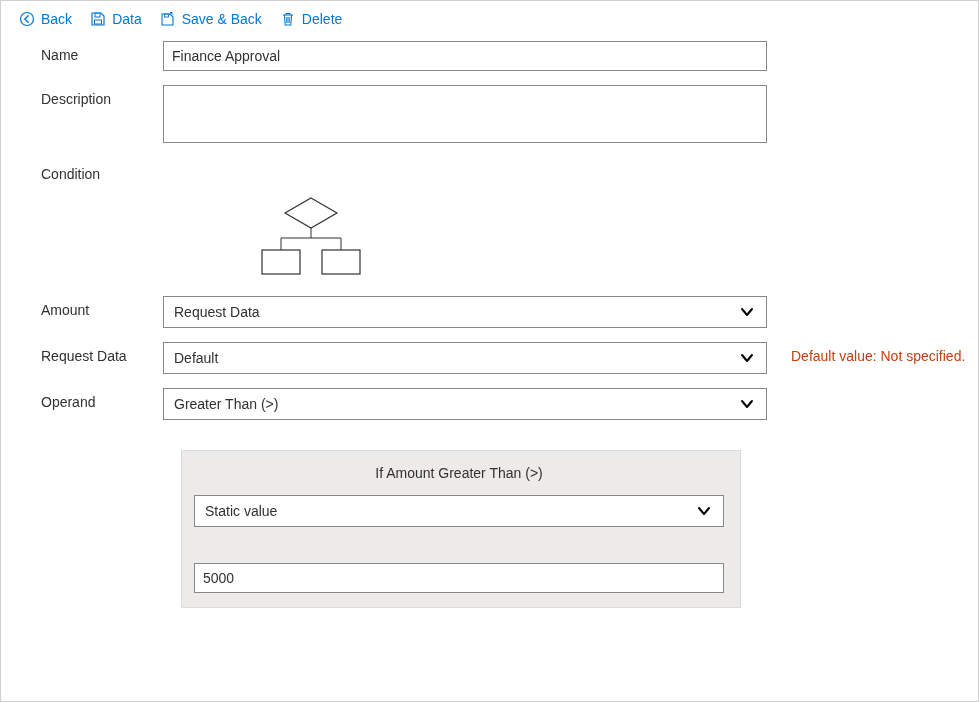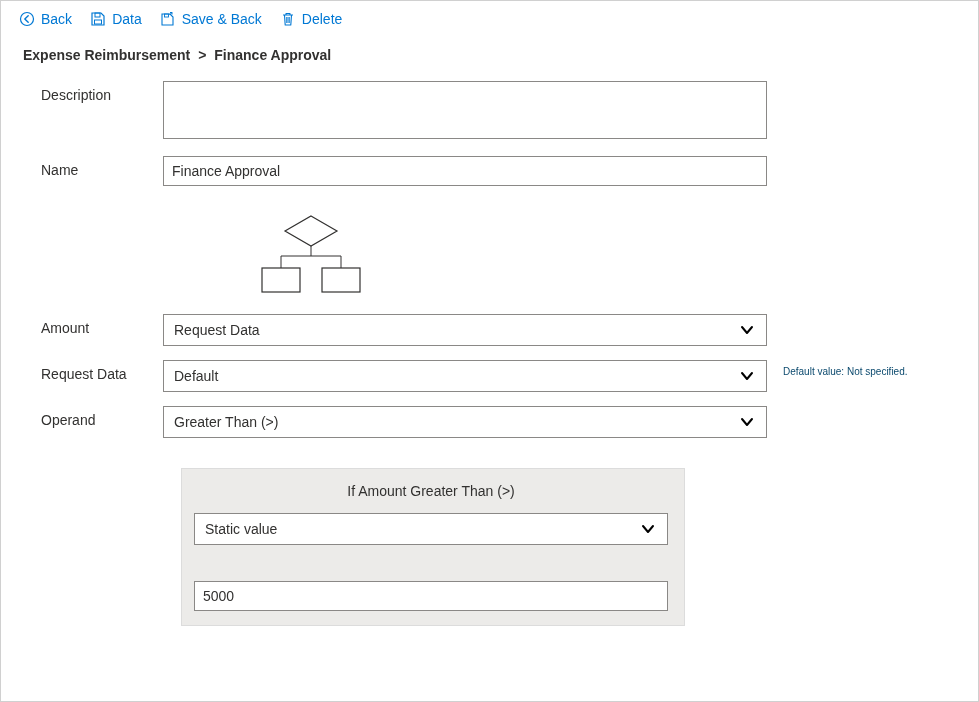--- a/index.html
+++ b/index.html
@@ -95,37 +95,37 @@
   }
   .select .sel-text {
     color: #323130;
   }
   .select .chev {
     width: 18px; height: 18px;
     display: flex; align-items: center; justify-content: center;
   }
   .chev svg { display: block; }
   .inline-note {
-    margin-left: 16px;
-    color: #0c4a6e;
+    margin-left: 24px;
+    color: #c2410c;
     padding-top: 6px;
-    font-size: 10px;
+    font-size: 14px;
   }
   .diagram-wrap {
     display: flex;
     margin: 14px 0 14px 0;
   }
   .diagram-spacer { width: 158px; }
   .diagram {
     width: 220px;
     height: 86px;
   }
   .panel {
     margin-left: 158px;
-    width: 504px;
+    width: 560px;
     background: #ecebe9;
     border: 1px solid #dcdcdc;
     padding: 14px 16px 14px 12px;
   }
   .panel-title {
     text-align: center;
     color: #323130;
     font-size: 14px;
     margin-bottom: 14px;
   }
@@ -178,42 +178,38 @@
           <path d="M3 4 h10 M6 4 V2.5 h4 V4 M4.5 4 l0.7 10 h5.6 l0.7 -10" fill="none" stroke="#0078d4" stroke-width="1.1" stroke-linejoin="round"></path>
           <path d="M6.7 6 v6 M8 6 v6 M9.3 6 v6" stroke="#0078d4" stroke-width="0.9"></path>
         </svg>
       </span>
       <span>Delete</span>
     </div>
   </div>
 
   <div class="content">
 
-    <div class="breadcrumb">
-      <span>Expense Reimbursement</span>
-      <span class="breadcrumb-sep">&gt;</span>
-      <span>Finance Approval</span>
+
+    <div class="form-row">
+      <div class="form-label">Name</div>
+      <div class="form-control">
+        <input class="txt" type="text" value="Finance Approval" style="">
+      </div>
     </div>
 
     <div class="form-row">
       <div class="form-label">Description</div>
       <div class="form-control">
         <textarea class="txt" style=""></textarea>
       </div>
     </div>
 
-    <div class="form-row">
-      <div class="form-label">Name</div>
-      <div class="form-control">
-        <input class="txt" type="text" value="Finance Approval" style="">
-      </div>
-    </div>
-
-
-    <div class="form-row">
+
+    <div class="form-row">
+      <div class="form-label">Condition</div>
     </div>
 
     <div class="diagram-wrap">
       <div class="diagram-spacer"></div>
       <div class="diagram">
         <svg width="220" height="86" viewBox="0 0 220 86">
 
           <path d="M130 2 L156 17 L130 32 L104 17 Z" fill="#fff" stroke="#323130" stroke-width="1.2"></path>
 
           <line x1="130" y1="32" x2="130" y2="42" stroke="#323130" stroke-width="1"></line>

